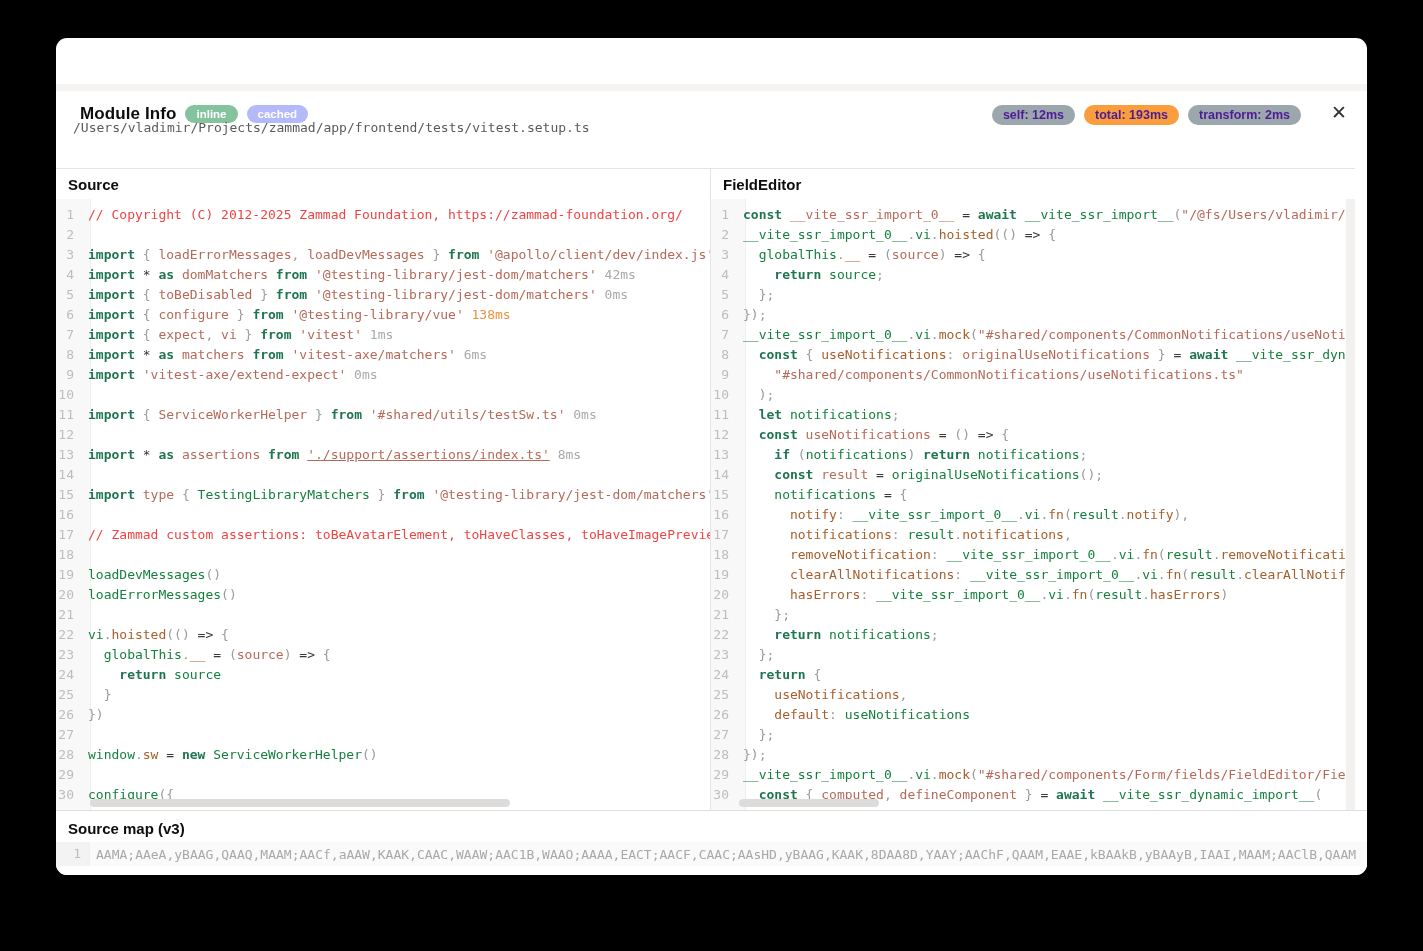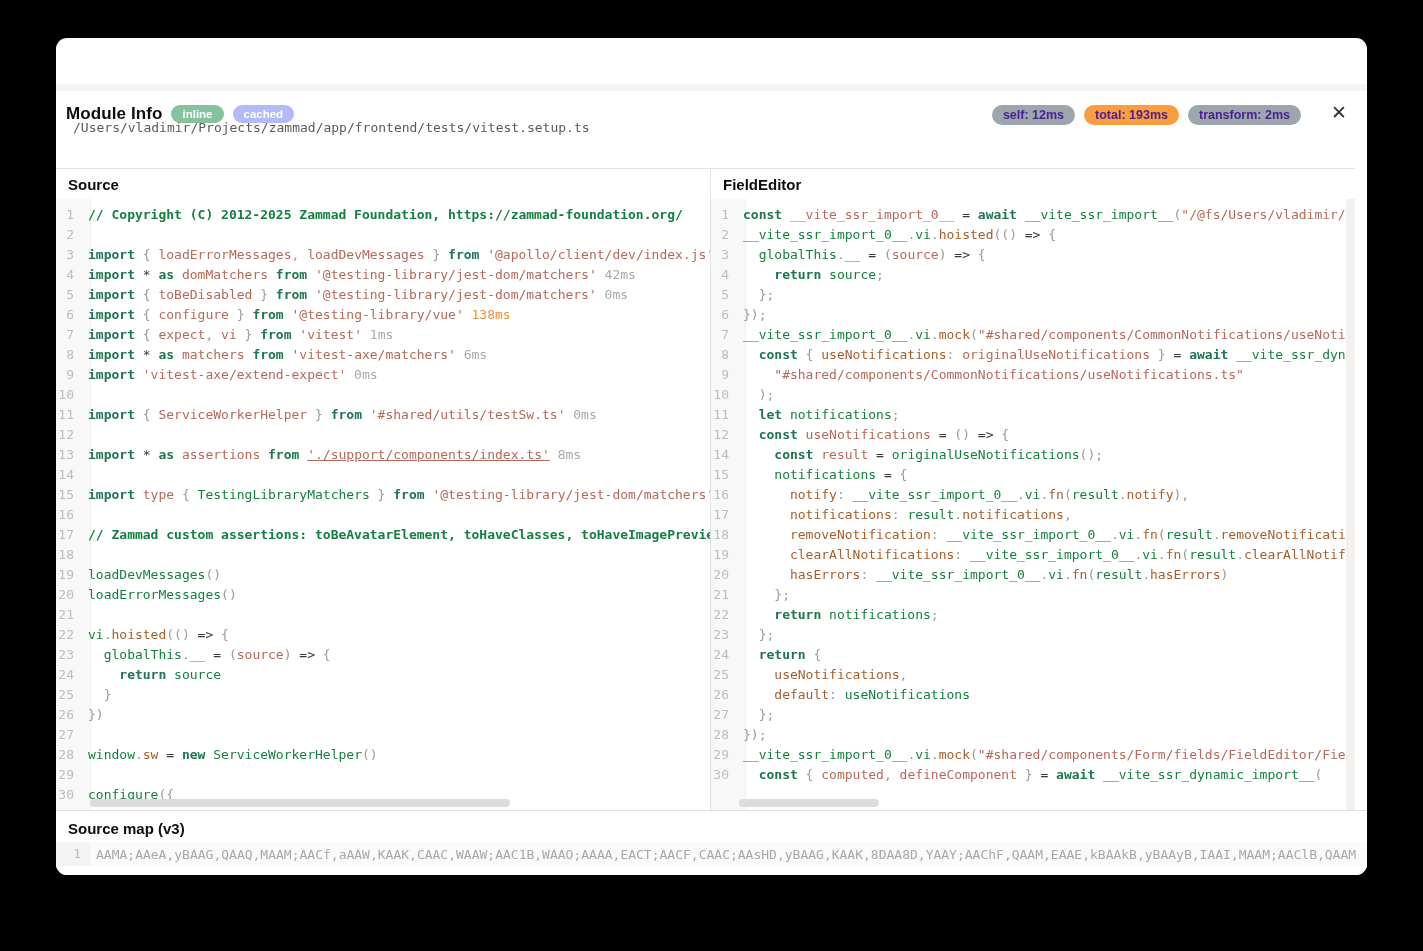--- a/index.html
+++ b/index.html
@@ -23,21 +23,21 @@
   .nav-divider { width:1px; height:18px; background:#e4e2e0; }
   .urlbar { position:absolute; left:387px; top:9px; width:537px; height:34px; background:#fff;
     border-radius:10px; display:flex; align-items:center; padding:0 10px; color:#8c8b89; }
   .url-text { flex:1; text-align:center; font-size:13px; color:#262626; }
   .tb-right { position:absolute; right:18px; top:0; height:52px; display:flex; align-items:center; gap:23px; color:#434343; }
   .icon-btn { display:flex; align-items:center; justify-content:center; cursor:default; }
   svg { display:block; }
 
   
   .module-header { position:absolute; top:53px; left:0; right:0; height:77px; background:#fff; }
-  .mh-row { position:absolute; left:10px; top:13px; display:flex; align-items:center; gap:9px; }
+  .mh-row { position:absolute; left:24px; top:13px; display:flex; align-items:center; gap:9px; }
   .mh-title { font-size:17px; font-weight:700; color:#0d0d0d; letter-spacing:.1px; }
   .badge { color:#fff; font-size:11.5px; font-weight:600; padding:3px 11px; border-radius:999px; }
   .mh-stats { position:absolute; right:66px; top:14px; display:flex; gap:9px; }
   .stat { color:#4c1d95; font-size:12.5px; font-weight:700; padding:3px 11px; border-radius:999px; }
   .mh-close { position:absolute; right:16px; top:9px; font-size:19px; color:#333; width:24px; height:24px;
     display:flex; align-items:center; justify-content:center; }
   .mh-path { position:absolute; left:17px; top:29px; font-family:"DejaVu Sans Mono", monospace;
     font-size:13px; color:#5a5a5a; }
 
   
@@ -51,21 +51,21 @@
   .code::before { content:""; position:absolute; left:0; top:0; bottom:0; width:34px;
     background:#f8f8f8; border-right:1px solid #efefef; }
   .cl { height:20px; line-height:20px; position:relative; white-space:pre; }
   .ln { display:inline-block; width:26px; padding-right:8px; text-align:right; color:#bdbdbd; }
   .lc { white-space:pre; padding-left:6px; }
   .tok-k { color:#1e754f; font-weight:600; }
   .tok-t { color:#15803d; }
   .tok-o { color:#a65e2b; }
   .tok-s { color:#b56959; }
   .tok-u { color:#b56959; text-decoration:underline; }
-  .tok-c { color:#15803d;font-weight:bold; }
+  .tok-c { color:#ef4444; }
   .tok-p { color:#999999; }
   .tok-d { color:#393a34; }
   .tok-m { color:#a9a9a9; }
   .tok-w { color:#e8923c; }
   .hthumb { position:absolute; bottom:3px; height:8px; border-radius:4px; background:#dedcda; }
   .hthumb-src { left:34px; width:420px; }
   .hthumb-tr { left:28px; width:140px; }
   .vtrack { position:absolute; top:30px; right:0; bottom:0; width:9px; background:#f3f1ef; }
 
   
@@ -187,21 +187,21 @@
           <div class="cl"><span class="ln">3</span><span class="lc"><span class="tok-k">import</span><span class="tok-p"> { </span><span class="tok-s">loadErrorMessages</span><span class="tok-p">, </span><span class="tok-s">loadDevMessages</span><span class="tok-p"> } </span><span class="tok-k">from</span><span class="tok-s"> '@apollo/client/dev/index.js'</span></span></div>
           <div class="cl"><span class="ln">4</span><span class="lc"><span class="tok-k">import</span><span class="tok-d"> * </span><span class="tok-k">as</span><span class="tok-s"> domMatchers </span><span class="tok-k">from</span><span class="tok-s"> '@testing-library/jest-dom/matchers'</span><span class="tok-m"> 42ms</span></span></div>
           <div class="cl"><span class="ln">5</span><span class="lc"><span class="tok-k">import</span><span class="tok-p"> { </span><span class="tok-s">toBeDisabled</span><span class="tok-p"> } </span><span class="tok-k">from</span><span class="tok-s"> '@testing-library/jest-dom/matchers'</span><span class="tok-m"> 0ms</span></span></div>
           <div class="cl"><span class="ln">6</span><span class="lc"><span class="tok-k">import</span><span class="tok-p"> { </span><span class="tok-s">configure</span><span class="tok-p"> } </span><span class="tok-k">from</span><span class="tok-s"> '@testing-library/vue'</span><span class="tok-w"> 138ms</span></span></div>
           <div class="cl"><span class="ln">7</span><span class="lc"><span class="tok-k">import</span><span class="tok-p"> { </span><span class="tok-s">expect</span><span class="tok-p">, </span><span class="tok-s">vi</span><span class="tok-p"> } </span><span class="tok-k">from</span><span class="tok-s"> 'vitest'</span><span class="tok-m"> 1ms</span></span></div>
           <div class="cl"><span class="ln">8</span><span class="lc"><span class="tok-k">import</span><span class="tok-d"> * </span><span class="tok-k">as</span><span class="tok-s"> matchers </span><span class="tok-k">from</span><span class="tok-s"> 'vitest-axe/matchers'</span><span class="tok-m"> 6ms</span></span></div>
           <div class="cl"><span class="ln">9</span><span class="lc"><span class="tok-k">import</span><span class="tok-s"> 'vitest-axe/extend-expect'</span><span class="tok-m"> 0ms</span></span></div>
           <div class="cl"><span class="ln">10</span><span class="lc"></span></div>
           <div class="cl"><span class="ln">11</span><span class="lc"><span class="tok-k">import</span><span class="tok-p"> { </span><span class="tok-s">ServiceWorkerHelper</span><span class="tok-p"> } </span><span class="tok-k">from</span><span class="tok-s"> '#shared/utils/testSw.ts'</span><span class="tok-m"> 0ms</span></span></div>
           <div class="cl"><span class="ln">12</span><span class="lc"></span></div>
-          <div class="cl"><span class="ln">13</span><span class="lc"><span class="tok-k">import</span><span class="tok-d"> * </span><span class="tok-k">as</span><span class="tok-s"> assertions </span><span class="tok-k">from</span><span class="tok-d"> </span><span class="tok-u">'./support/components/index.ts'</span><span class="tok-m"> 8ms</span></span></div>
+          <div class="cl"><span class="ln">13</span><span class="lc"><span class="tok-k">import</span><span class="tok-d"> * </span><span class="tok-k">as</span><span class="tok-s"> assertions </span><span class="tok-k">from</span><span class="tok-d"> </span><span class="tok-u">'./support/assertions/index.ts'</span><span class="tok-m"> 8ms</span></span></div>
           <div class="cl"><span class="ln">14</span><span class="lc"></span></div>
           <div class="cl"><span class="ln">15</span><span class="lc"><span class="tok-k">import</span><span class="tok-s"> type</span><span class="tok-p"> { </span><span class="tok-t">TestingLibraryMatchers</span><span class="tok-p"> } </span><span class="tok-k">from</span><span class="tok-s"> '@testing-library/jest-dom/matchers'</span></span></div>
           <div class="cl"><span class="ln">16</span><span class="lc"></span></div>
           <div class="cl"><span class="ln">17</span><span class="lc"><span class="tok-c">// Zammad custom assertions: toBeAvatarElement, toHaveClasses, toHaveImagePreview</span></span></div>
           <div class="cl"><span class="ln">18</span><span class="lc"></span></div>
           <div class="cl"><span class="ln">19</span><span class="lc"><span class="tok-t">loadDevMessages</span><span class="tok-p">()</span></span></div>
           <div class="cl"><span class="ln">20</span><span class="lc"><span class="tok-t">loadErrorMessages</span><span class="tok-p">()</span></span></div>
           <div class="cl"><span class="ln">21</span><span class="lc"></span></div>
           <div class="cl"><span class="ln">22</span><span class="lc"><span class="tok-t">vi</span><span class="tok-p">.</span><span class="tok-o">hoisted</span><span class="tok-p">(() </span><span class="tok-d">=&gt;</span><span class="tok-p"> {</span></span></div>
           <div class="cl"><span class="ln">23</span><span class="lc"><span class="tok-p">  </span><span class="tok-t">globalThis</span><span class="tok-p">.</span><span class="tok-o">__</span><span class="tok-d"> = </span><span class="tok-p">(</span><span class="tok-s">source</span><span class="tok-p">) </span><span class="tok-d">=&gt;</span><span class="tok-p"> {</span></span></div>
@@ -223,20 +223,21 @@
           <div class="cl"><span class="ln">3</span><span class="lc"><span class="tok-p">  </span><span class="tok-t">globalThis</span><span class="tok-p">.</span><span class="tok-o">__</span><span class="tok-d"> = </span><span class="tok-p">(</span><span class="tok-s">source</span><span class="tok-p">) </span><span class="tok-d">=&gt;</span><span class="tok-p"> {</span></span></div>
           <div class="cl"><span class="ln">4</span><span class="lc"><span class="tok-p">    </span><span class="tok-k">return</span><span class="tok-t"> source</span><span class="tok-p">;</span></span></div>
           <div class="cl"><span class="ln">5</span><span class="lc"><span class="tok-p">  };</span></span></div>
           <div class="cl"><span class="ln">6</span><span class="lc"><span class="tok-p">});</span></span></div>
           <div class="cl"><span class="ln">7</span><span class="lc"><span class="tok-t">__vite_ssr_import_0__</span><span class="tok-p">.</span><span class="tok-t">vi</span><span class="tok-p">.</span><span class="tok-o">mock</span><span class="tok-p">(</span><span class="tok-s">"#shared/components/CommonNotifications/useNotifications.ts"</span></span></div>
           <div class="cl"><span class="ln">8</span><span class="lc"><span class="tok-p">  </span><span class="tok-k">const</span><span class="tok-p"> { </span><span class="tok-o">useNotifications</span><span class="tok-p">: </span><span class="tok-s">originalUseNotifications</span><span class="tok-p"> } </span><span class="tok-d">= </span><span class="tok-k">await</span><span class="tok-t"> __vite_ssr_dynamic_import__</span></span></div>
           <div class="cl"><span class="ln">9</span><span class="lc"><span class="tok-p">    </span><span class="tok-s">"#shared/components/CommonNotifications/useNotifications.ts"</span></span></div>
           <div class="cl"><span class="ln">10</span><span class="lc"><span class="tok-p">  );</span></span></div>
           <div class="cl"><span class="ln">11</span><span class="lc"><span class="tok-p">  </span><span class="tok-k">let</span><span class="tok-t"> notifications</span><span class="tok-p">;</span></span></div>
           <div class="cl"><span class="ln">12</span><span class="lc"><span class="tok-p">  </span><span class="tok-k">const</span><span class="tok-s"> useNotifications</span><span class="tok-d"> = </span><span class="tok-p">() </span><span class="tok-d">=&gt;</span><span class="tok-p"> {</span></span></div>
+          <div class="cl"><span class="ln">13</span><span class="lc"><span class="tok-p">    </span><span class="tok-k">if</span><span class="tok-p"> (</span><span class="tok-t">notifications</span><span class="tok-p">) </span><span class="tok-k">return</span><span class="tok-t"> notifications</span><span class="tok-p">;</span></span></div>
           <div class="cl"><span class="ln">14</span><span class="lc"><span class="tok-p">    </span><span class="tok-k">const</span><span class="tok-s"> result</span><span class="tok-d"> = </span><span class="tok-t">originalUseNotifications</span><span class="tok-p">();</span></span></div>
           <div class="cl"><span class="ln">15</span><span class="lc"><span class="tok-p">    </span><span class="tok-t">notifications</span><span class="tok-d"> = </span><span class="tok-p">{</span></span></div>
           <div class="cl"><span class="ln">16</span><span class="lc"><span class="tok-p">      </span><span class="tok-o">notify</span><span class="tok-p">: </span><span class="tok-t">__vite_ssr_import_0__</span><span class="tok-p">.</span><span class="tok-t">vi</span><span class="tok-p">.</span><span class="tok-o">fn</span><span class="tok-p">(</span><span class="tok-t">result</span><span class="tok-p">.</span><span class="tok-o">notify</span><span class="tok-p">),</span></span></div>
           <div class="cl"><span class="ln">17</span><span class="lc"><span class="tok-p">      </span><span class="tok-o">notifications</span><span class="tok-p">: </span><span class="tok-t">result</span><span class="tok-p">.</span><span class="tok-o">notifications</span><span class="tok-p">,</span></span></div>
           <div class="cl"><span class="ln">18</span><span class="lc"><span class="tok-p">      </span><span class="tok-o">removeNotification</span><span class="tok-p">: </span><span class="tok-t">__vite_ssr_import_0__</span><span class="tok-p">.</span><span class="tok-t">vi</span><span class="tok-p">.</span><span class="tok-o">fn</span><span class="tok-p">(</span><span class="tok-t">result</span><span class="tok-p">.</span><span class="tok-o">removeNotification</span><span class="tok-p">),</span></span></div>
           <div class="cl"><span class="ln">19</span><span class="lc"><span class="tok-p">      </span><span class="tok-o">clearAllNotifications</span><span class="tok-p">: </span><span class="tok-t">__vite_ssr_import_0__</span><span class="tok-p">.</span><span class="tok-t">vi</span><span class="tok-p">.</span><span class="tok-o">fn</span><span class="tok-p">(</span><span class="tok-t">result</span><span class="tok-p">.</span><span class="tok-o">clearAllNotifications</span></span></div>
           <div class="cl"><span class="ln">20</span><span class="lc"><span class="tok-p">      </span><span class="tok-o">hasErrors</span><span class="tok-p">: </span><span class="tok-t">__vite_ssr_import_0__</span><span class="tok-p">.</span><span class="tok-t">vi</span><span class="tok-p">.</span><span class="tok-o">fn</span><span class="tok-p">(</span><span class="tok-t">result</span><span class="tok-p">.</span><span class="tok-o">hasErrors</span><span class="tok-p">)</span></span></div>
           <div class="cl"><span class="ln">21</span><span class="lc"><span class="tok-p">    };</span></span></div>
           <div class="cl"><span class="ln">22</span><span class="lc"><span class="tok-p">    </span><span class="tok-k">return</span><span class="tok-t"> notifications</span><span class="tok-p">;</span></span></div>
           <div class="cl"><span class="ln">23</span><span class="lc"><span class="tok-p">  };</span></span></div>

